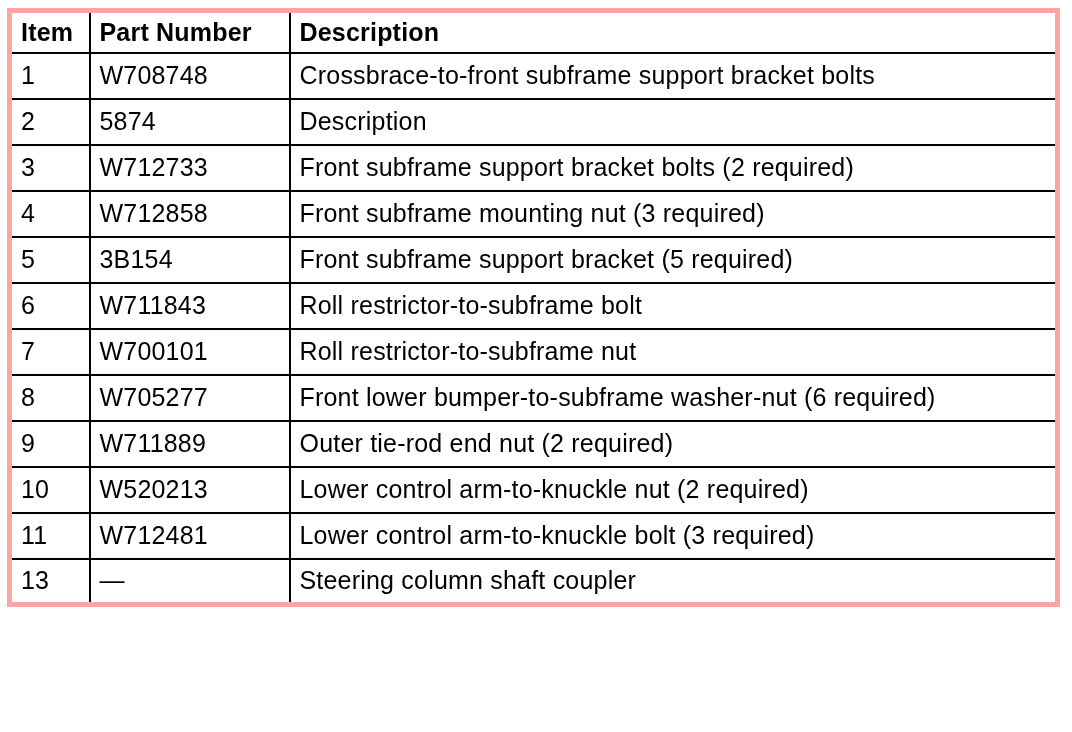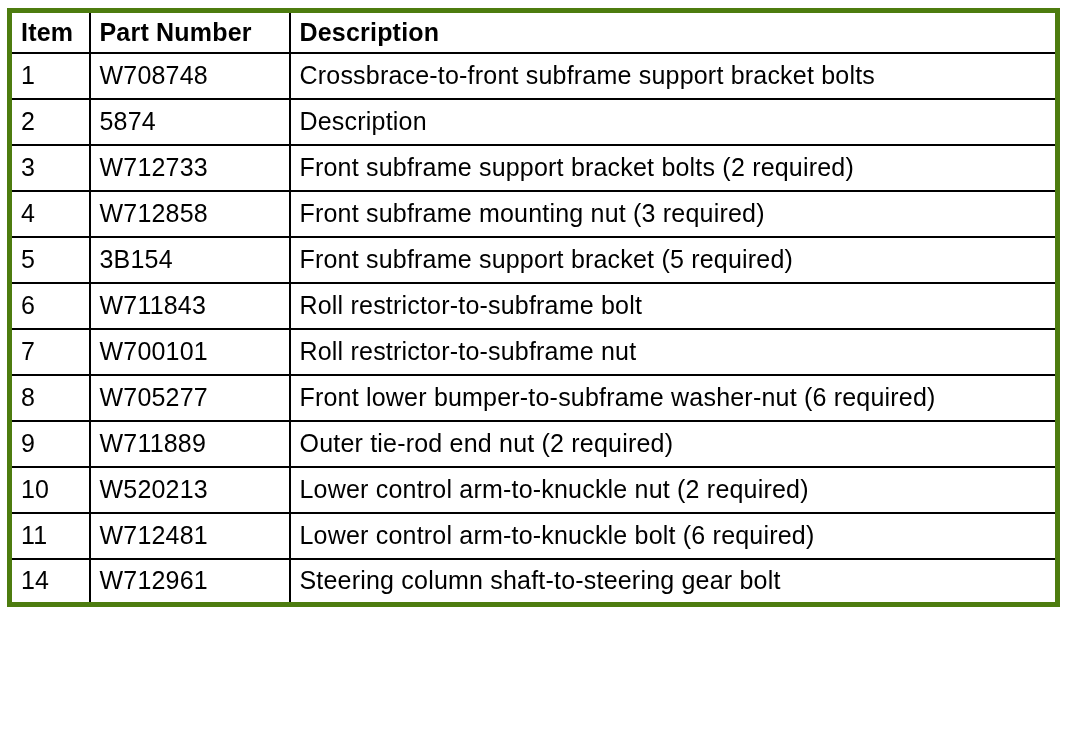--- a/index.html
+++ b/index.html
@@ -31,21 +31,21 @@
   }
 
   table.parts-table,
   table.parts-table th,
   table.parts-table td {
     border: 2px solid #000000;
   }
 
   
   table.parts-table {
-    border: 5px solid #4d7c0f;
+    border: 5px solid #fca5a5;
   }
 
   col.col-item { width: 80px; }
   col.col-part { width: 200px; }
   col.col-desc { width: 768px; }
 
   table.parts-table th {
     height: 42px;
     text-align: left;
     vertical-align: middle;
@@ -143,25 +143,25 @@
 
   <tr>
     <td>10</td>
     <td>W520213</td>
     <td>Lower control arm-to-knuckle nut (2 required)</td>
   </tr>
 
   <tr>
     <td>11</td>
     <td>W712481</td>
-    <td>Lower control arm-to-knuckle bolt (6 required)</td>
+    <td>Lower control arm-to-knuckle bolt (3 required)</td>
   </tr>
 
 
+  <tr>
+    <td>13</td>
+    <td>—</td>
+    <td>Steering column shaft coupler</td>
+  </tr>
 
-  <tr>
-    <td>14</td>
-    <td>W712961</td>
-    <td>Steering column shaft-to-steering gear bolt</td>
-  </tr>
 </tbody>
   </table>
 </div>
 
 </body></html>

